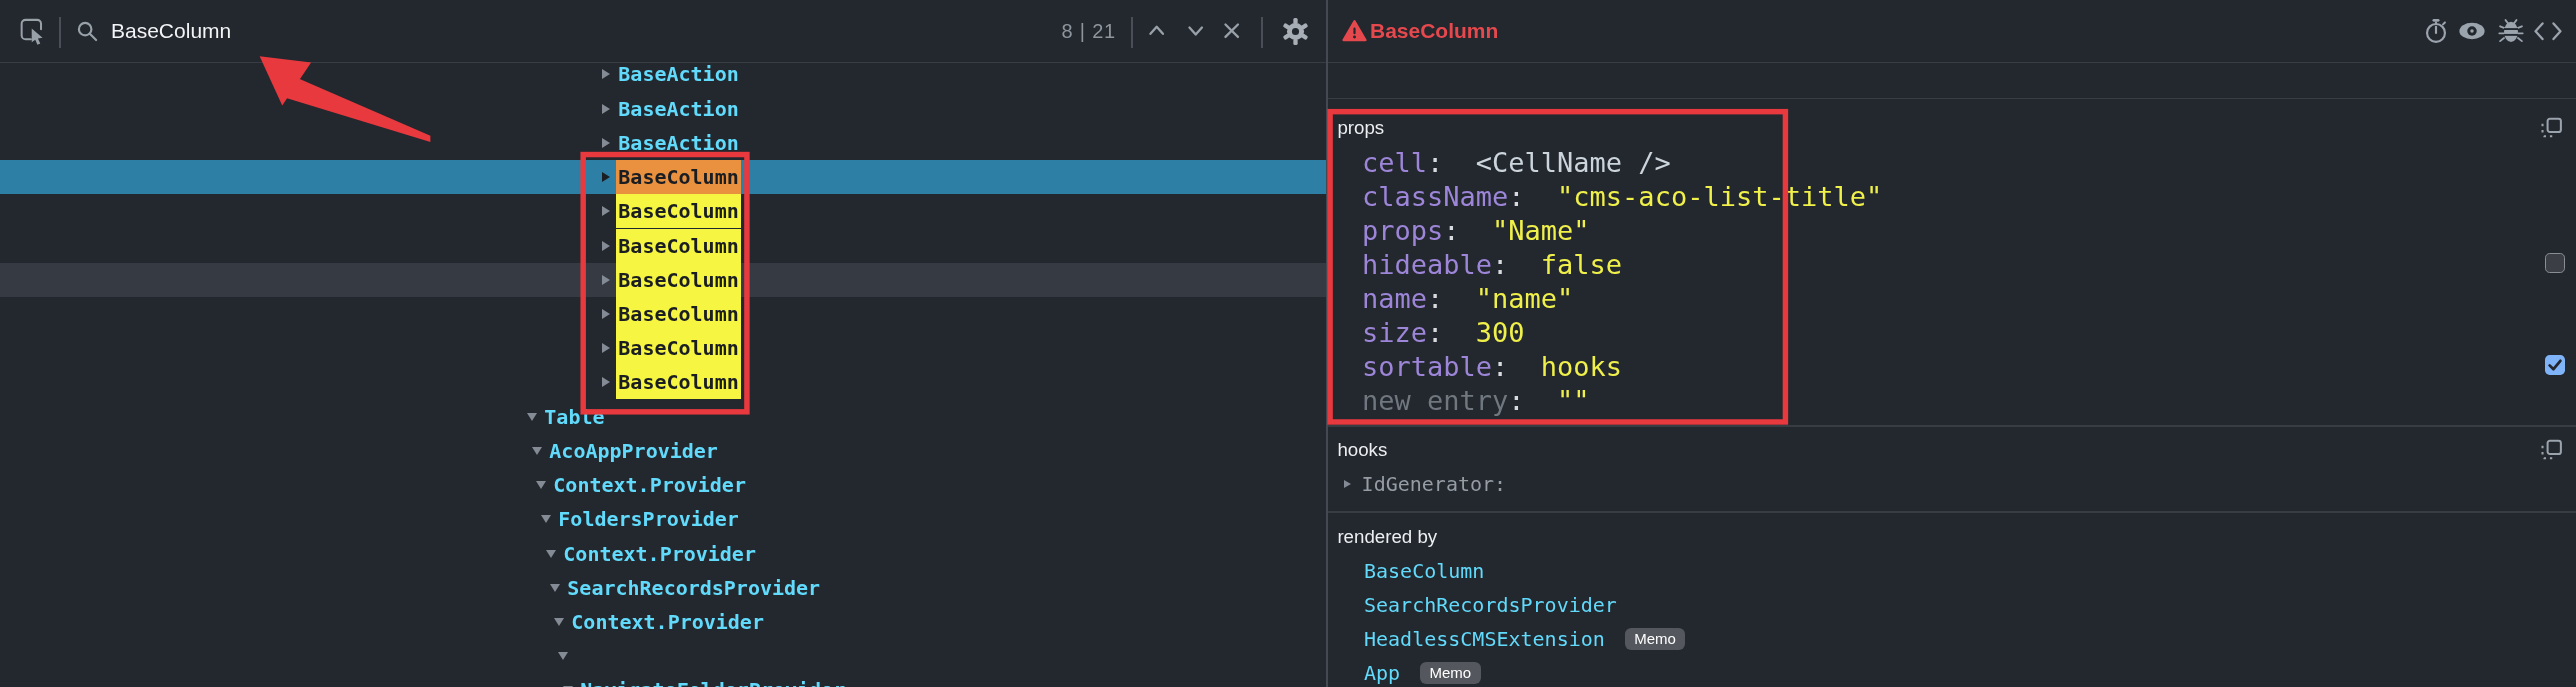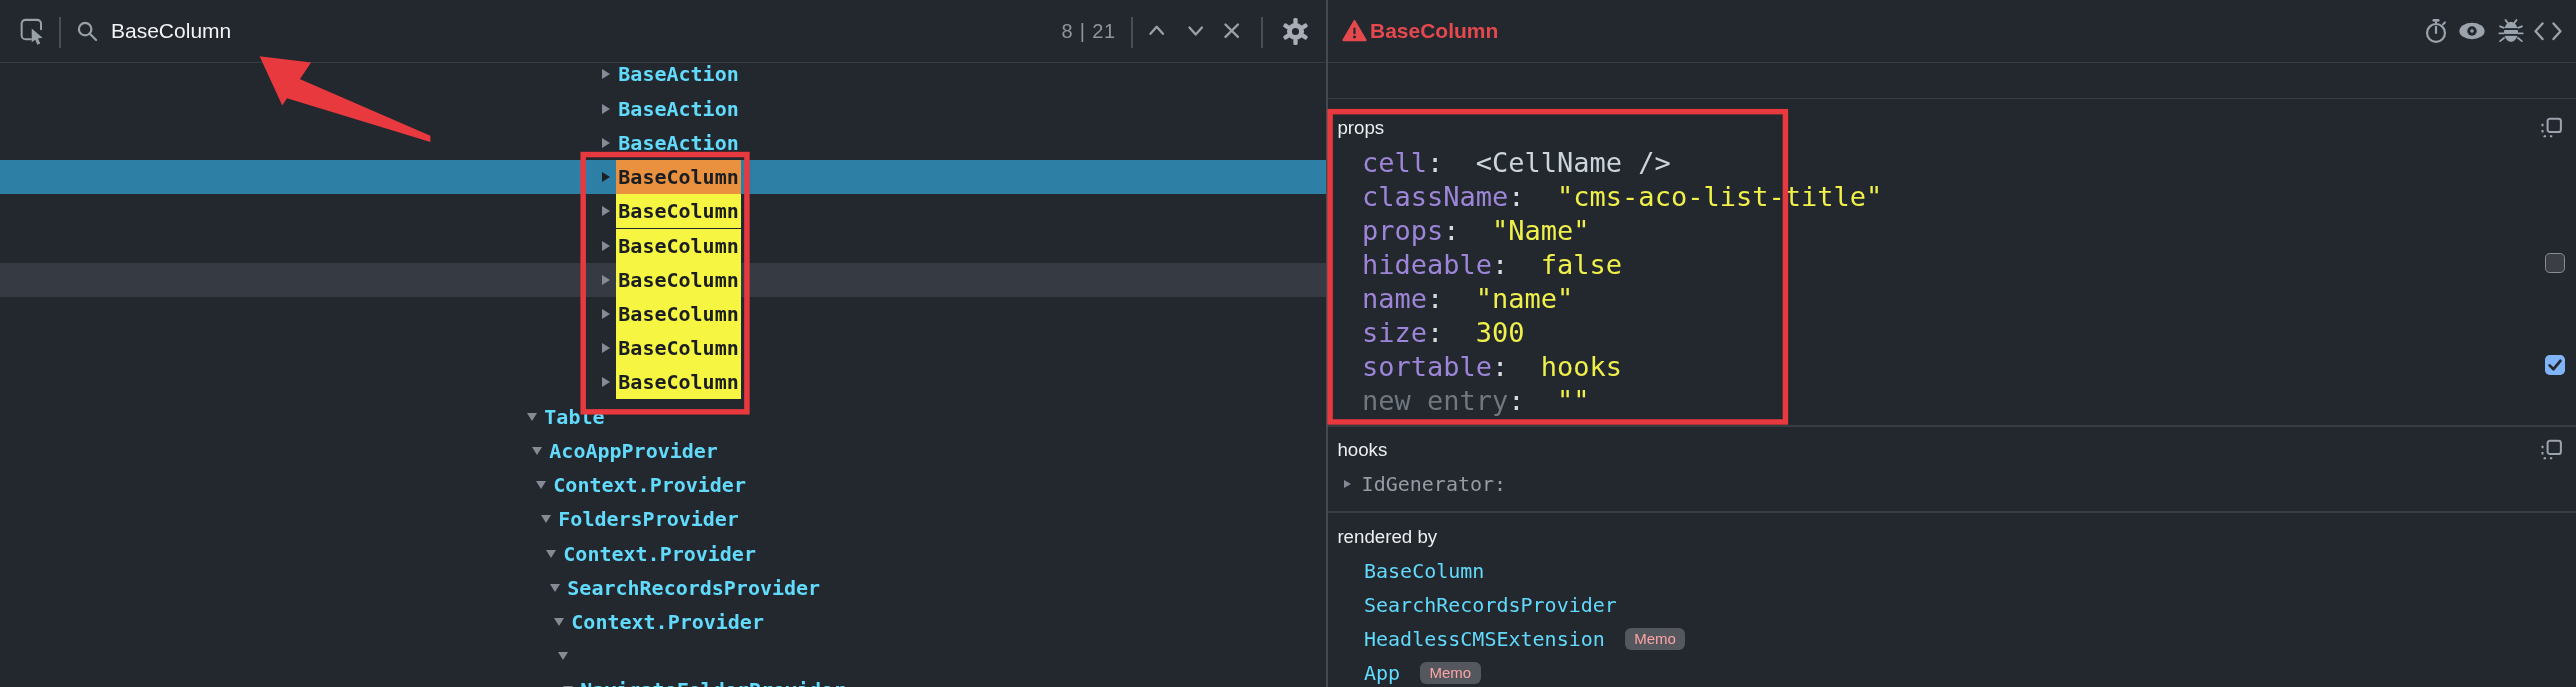--- a/index.html
+++ b/index.html
@@ -50,21 +50,21 @@
   .k-gray{color:#70777f;}
   .colon{color:#d7dbe0;}
   .v-yellow{color:#f0f04a;}
   .v-element{color:#ccd5dc;}
   .hook-row{position:relative;height:34px;display:flex;align-items:center;
             font-family:"DejaVu Sans Mono",monospace;font-size:20px;color:#959ca4;padding-left:15.6px;white-space:pre;}
   .hook-arrow{display:inline-block;width:0;height:0;border-left:7px solid #848b94;
               border-top:4.7px solid transparent;border-bottom:4.7px solid transparent;margin-right:11px;}
   .rb-row{position:relative;height:34px;display:flex;align-items:center;
           font-family:"DejaVu Sans Mono",monospace;font-size:20px;color:#61dafb;padding-left:36px;}
-  .badge{display:inline-block;margin-left:20px;background:#54575d;color:#fca5a5;border-radius:6.2px;
+  .badge{display:inline-block;margin-left:20px;background:#54575d;color:#ffffff;border-radius:6.2px;
          font-family:"Liberation Sans",sans-serif;font-size:15px;padding:2.3px 9.4px;line-height:1.2;}
   .hdiv{position:absolute;left:0;width:100%;height:1.6px;background:#383d44;}
   .copy-btn{position:absolute;right:12.5px;top:4.7px;background:none;border:none;padding:0;cursor:pointer;}
   .checkbox{position:absolute;right:11px;top:6.2px;width:20px;height:20px;border-radius:4.7px;cursor:pointer;}
   .checkbox.off{background:#3b3f45;border:1.6px solid #878e96;box-sizing:border-box;}
   .checkbox.on{background:#80b4f8;display:flex;align-items:center;justify-content:center;}
 
   
   .annotations{position:absolute;left:0;top:0;width:2576px;height:688px;pointer-events:none;z-index:20;}
 </style>

